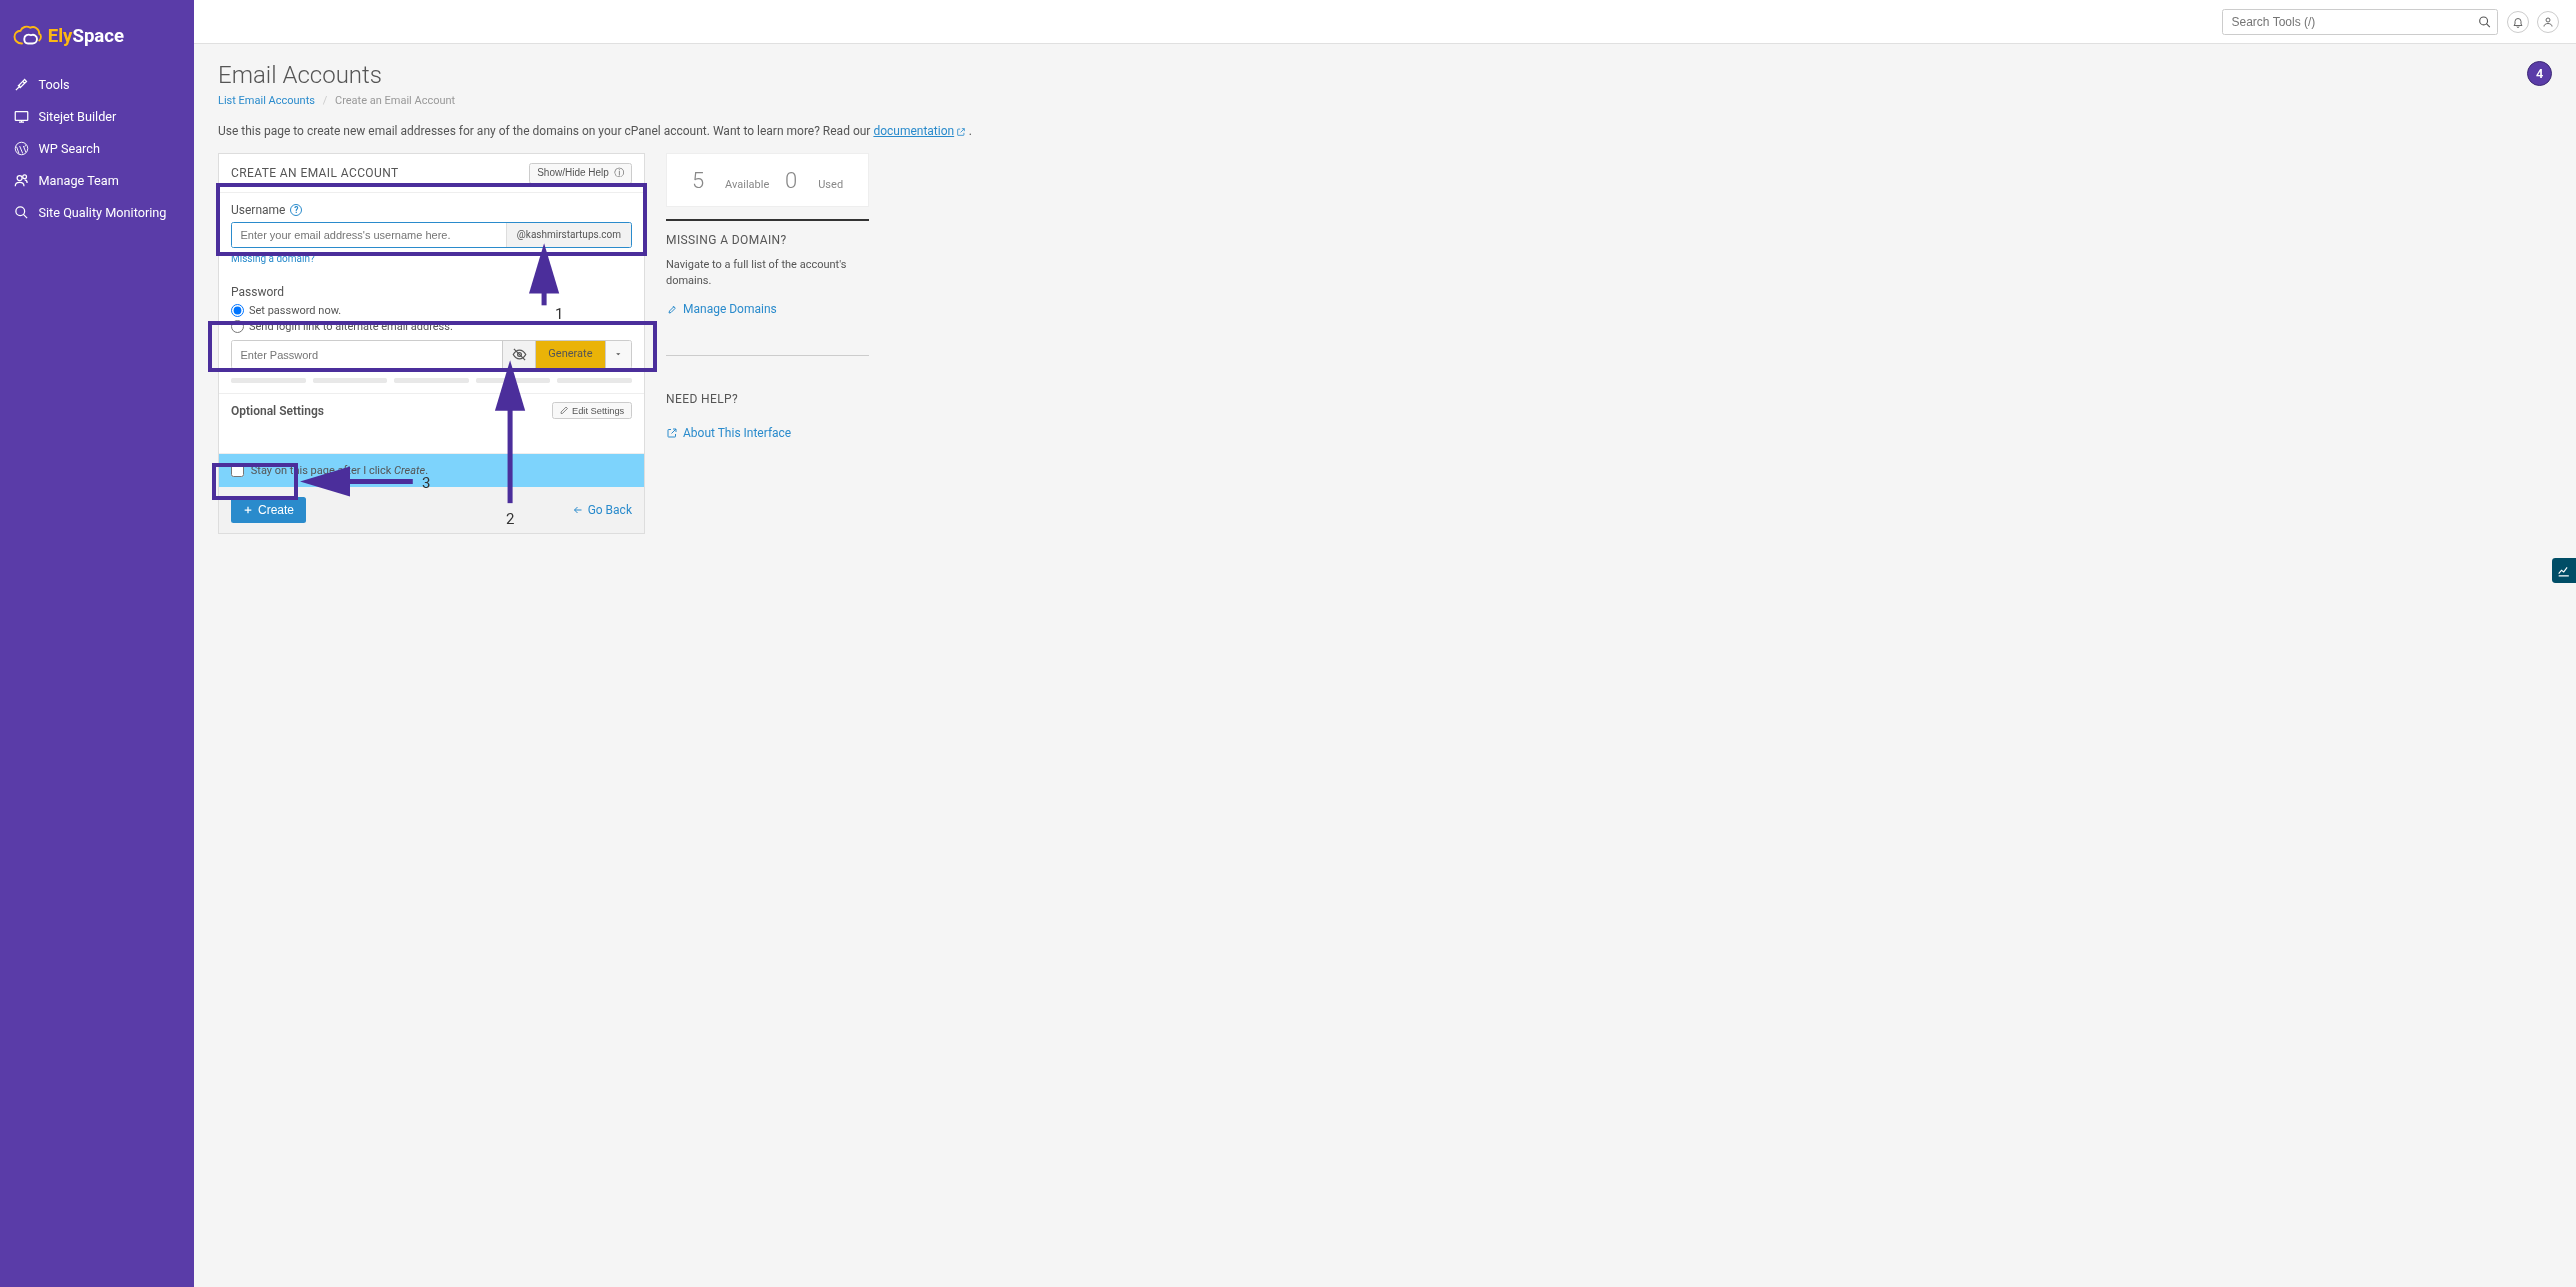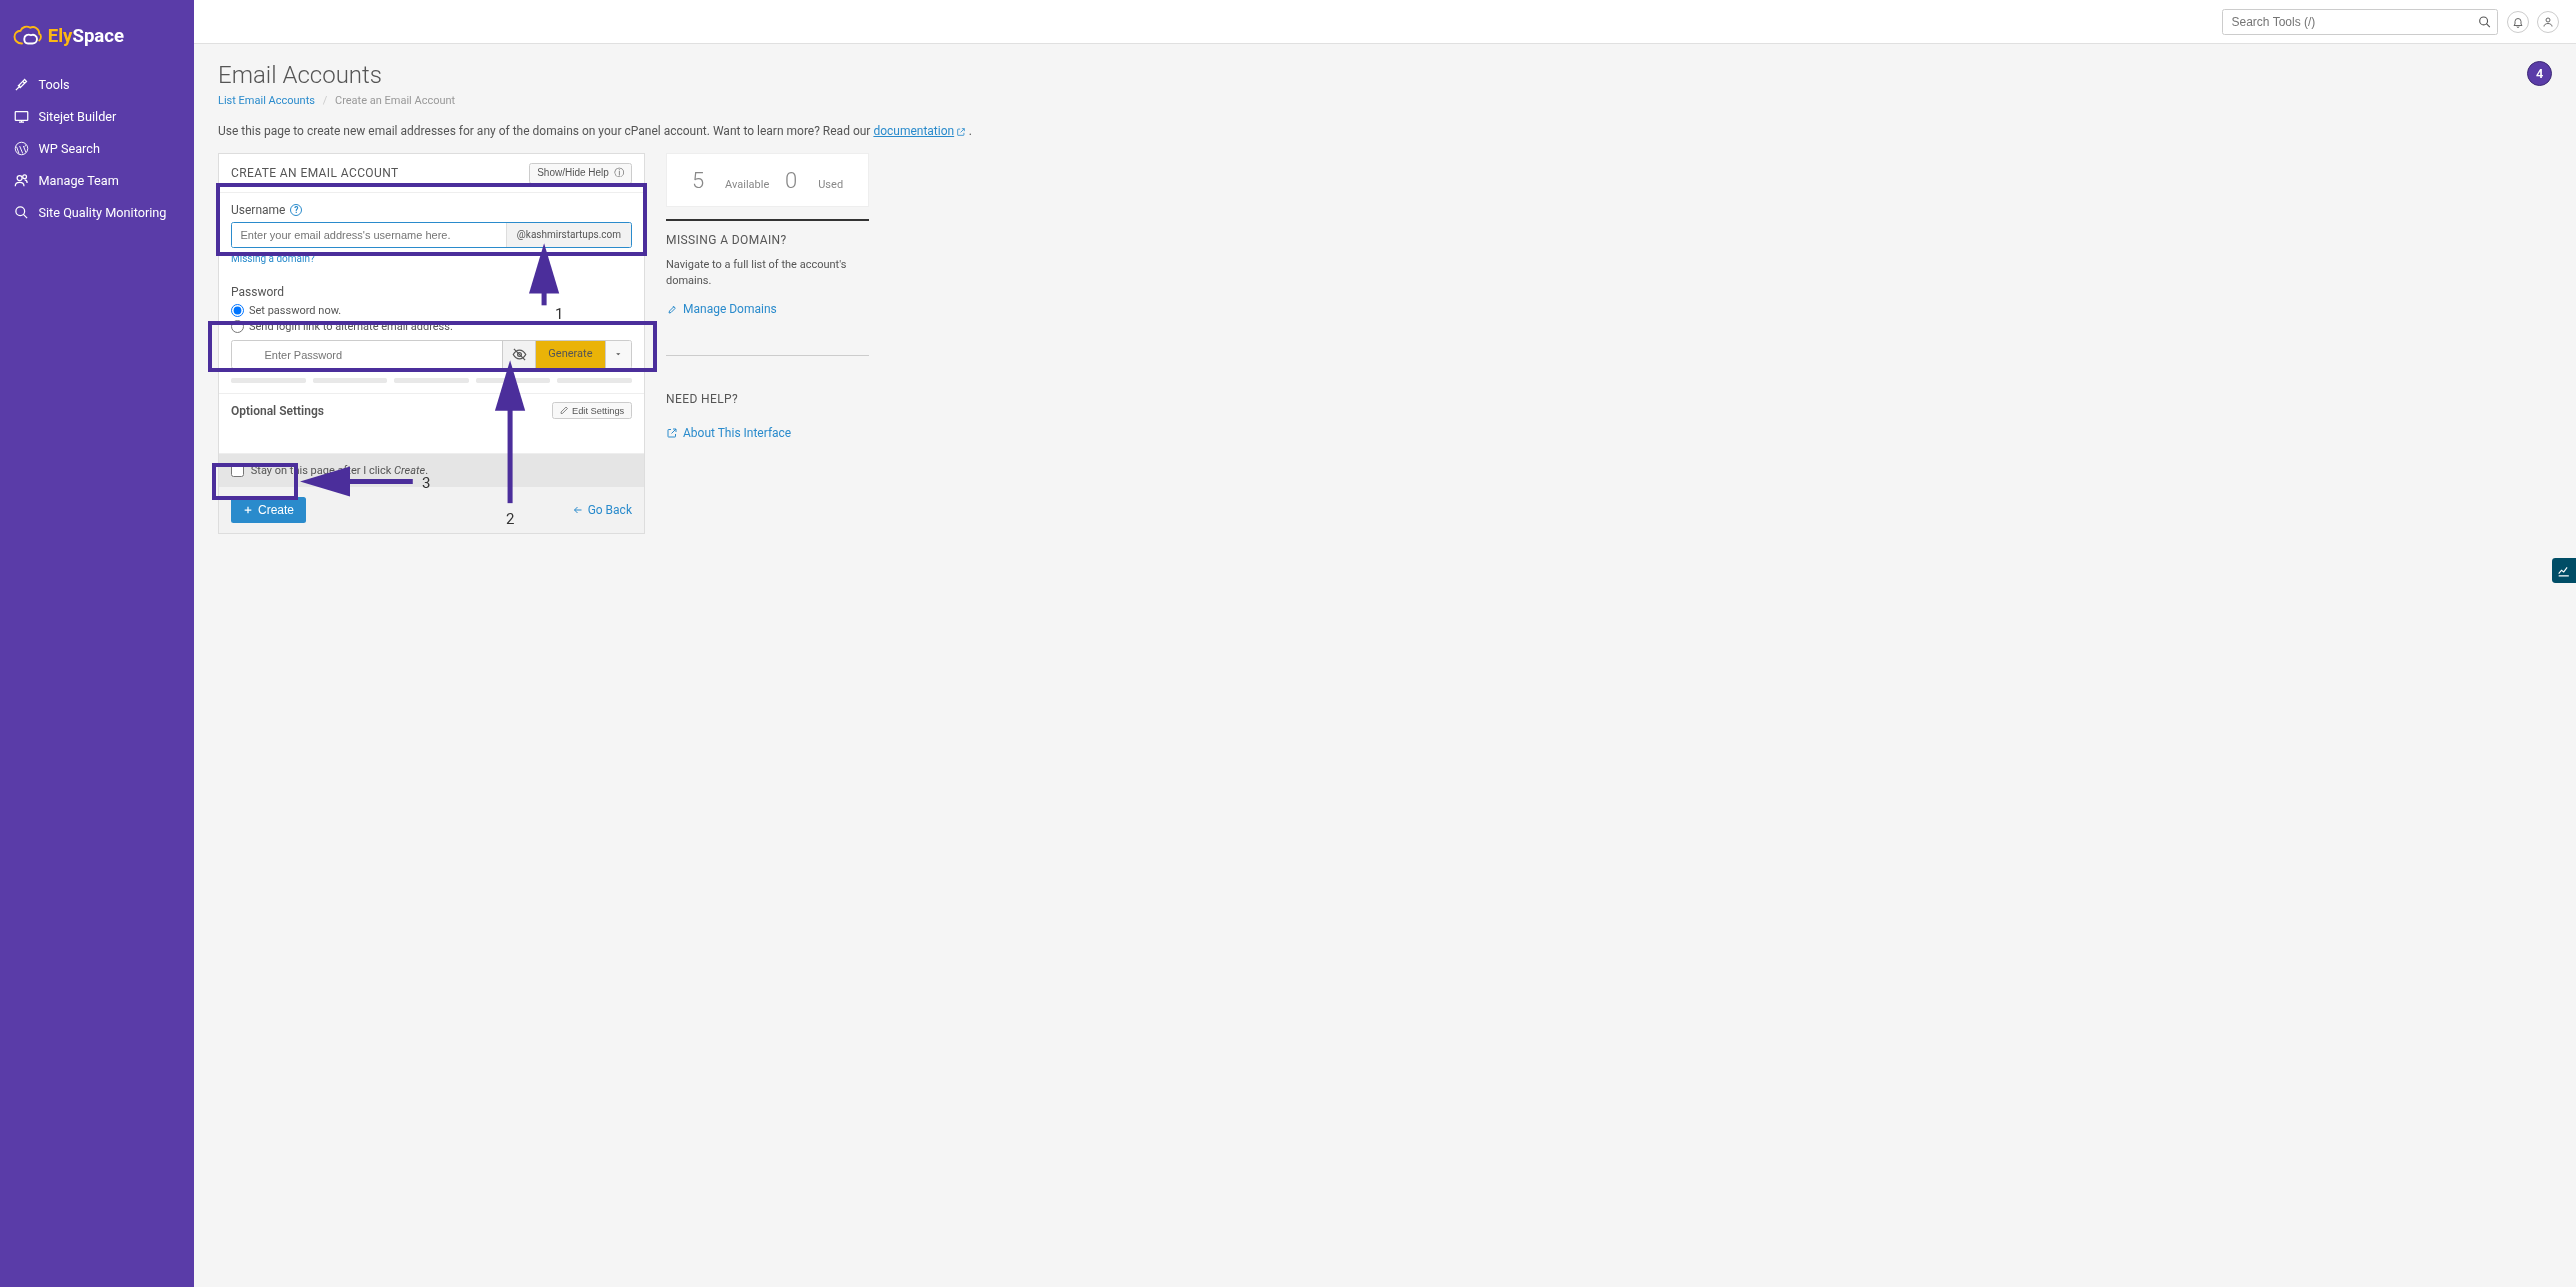--- a/index.html
+++ b/index.html
@@ -36,32 +36,32 @@
 .panel-header-title { font-size: 12px; letter-spacing: 0.4px; color: #555; }
 .help-btn { font-size: 10px; padding: 2.5px 6.8px; border: 0.8px solid #ccc; background: #f8f8f8; border-radius: 2.5px; cursor: pointer; color: #555; }
 .field-block { padding: 10px 12px; }
 .field-label { font-size: 12px; color: #555; margin-bottom: 5px; display: flex; align-items: center; gap: 5px; }
 .help-icon { width: 12px; height: 12px; border-radius: 50%; border: 0.8px solid #2a8bcc; color: #2a8bcc; display: inline-flex; align-items: center; justify-content: center; font-size: 8.5px; font-weight: 700; cursor: pointer; }
 .input-group { display: flex; border: 0.8px solid #2a8bcc; border-radius: 2.5px; overflow: hidden; background: #eaf4fb; }
 .input-group input { flex: 1; padding: 6px 8.5px; border: none; outline: none; font-size: 11px; background: #fff; }
 .input-addon { padding: 6px 10px; background: #f2f2f2; color: #555; font-size: 10px; border-left: 0.8px solid #ddd; }
 .link-small { font-size: 10px; color: #2a8bcc; text-decoration: none; margin-top: 5px; display: inline-block; }
 .radio-row { display: flex; align-items: center; gap: 5px; margin-bottom: 3.4px; font-size: 11px; color: #555; }
-.pwd-group { display: flex; border: 0.8px solid #ccc; border-radius: 2.5px; overflow: hidden; margin-top: 6.8px; padding-left: 24px; }
+.pwd-group { display: flex; border: 0.8px solid #ccc; border-radius: 2.5px; overflow: hidden; margin-top: 6.8px; }
 .pwd-group input { flex: 1; padding: 6px 8.5px; border: none; outline: none; font-size: 11px; }
 .pwd-btn { padding: 6px 8.5px; background: #f2f2f2; border-left: 0.8px solid #ccc; cursor: pointer; display: flex; align-items: center; }
 .gen-btn { padding: 6px 12px; background: #eab308; border-left: 0.8px solid #ccc; cursor: pointer; font-size: 11px; color: #555; }
 .caret-btn { padding: 6px 8.5px; background: #f8f8f8; border-left: 0.8px solid #ccc; cursor: pointer; color: #555; }
 .strength-bar { display: flex; gap: 6.8px; margin-top: 8.5px; }
 .strength-seg { flex: 1; height: 5px; background: #e8e8e8; border-radius: 1.7px; }
 .section-divider { border-top: 0.8px solid #eee; }
 .optional-header { padding: 8.5px 12px; display: flex; justify-content: space-between; align-items: center; }
 .edit-settings-btn { font-size: 9.3px; padding: 2.5px 6.8px; border: 0.8px solid #ccc; background: #f8f8f8; border-radius: 2.5px; cursor: pointer; color: #555; display: inline-flex; align-items: center; gap: 3.4px; }
 .footer-block { padding: 10px 12px; background: #f2f2f2; display: flex; justify-content: space-between; align-items: center; }
-.footer-top { padding: 10px 12px; background: #e5e5e5; border-top: 0.8px solid #eee; }
+.footer-top { padding: 10px 12px; background: #7dd3fc; border-top: 0.8px solid #eee; }
 .stay-row { display: flex; align-items: center; gap: 6.8px; font-size: 11px; color: #555; }
 .create-btn { background: #2a8bcc; color: #fff; border: none; padding: 6px 12px; border-radius: 2.5px; cursor: pointer; font-size: 12px; display: inline-flex; align-items: center; gap: 5px; }
 .goback { color: #2a8bcc; text-decoration: none; font-size: 12px; display: inline-flex; align-items: center; gap: 3.4px; justify-content: flex-end; }
 .stats-card { background: #fff; border: 0.8px solid #eee; padding: 13.5px 17px; display: flex; justify-content: space-around; align-items: baseline; }
 .stat-num { font-size: 22px; color: #888; font-weight: 300; }
 .stat-label { font-size: 11px; color: #888; margin-left: 21px; }
 .side-divider { height: 1.7px; background: #333; margin: 12px 0; }
 .side-heading { font-size: 12px; letter-spacing: 0.4px; color: #555; margin-bottom: 10px; }
 .side-text { font-size: 11px; color: #555; margin-bottom: 12px; line-height: 1.5; }
 .side-link { color: #2a8bcc; text-decoration: none; font-size: 12px; display: inline-flex; align-items: center; gap: 5px; }

